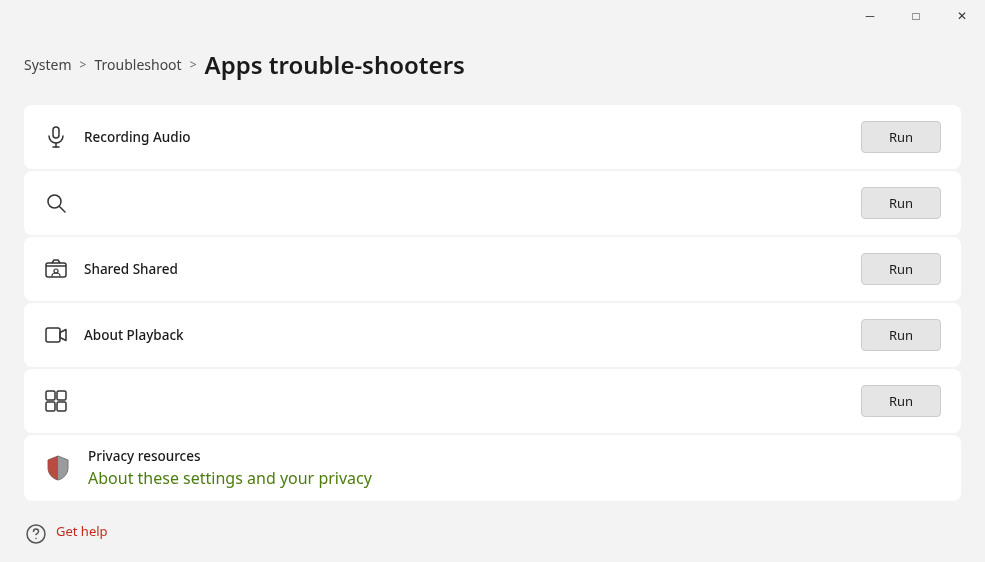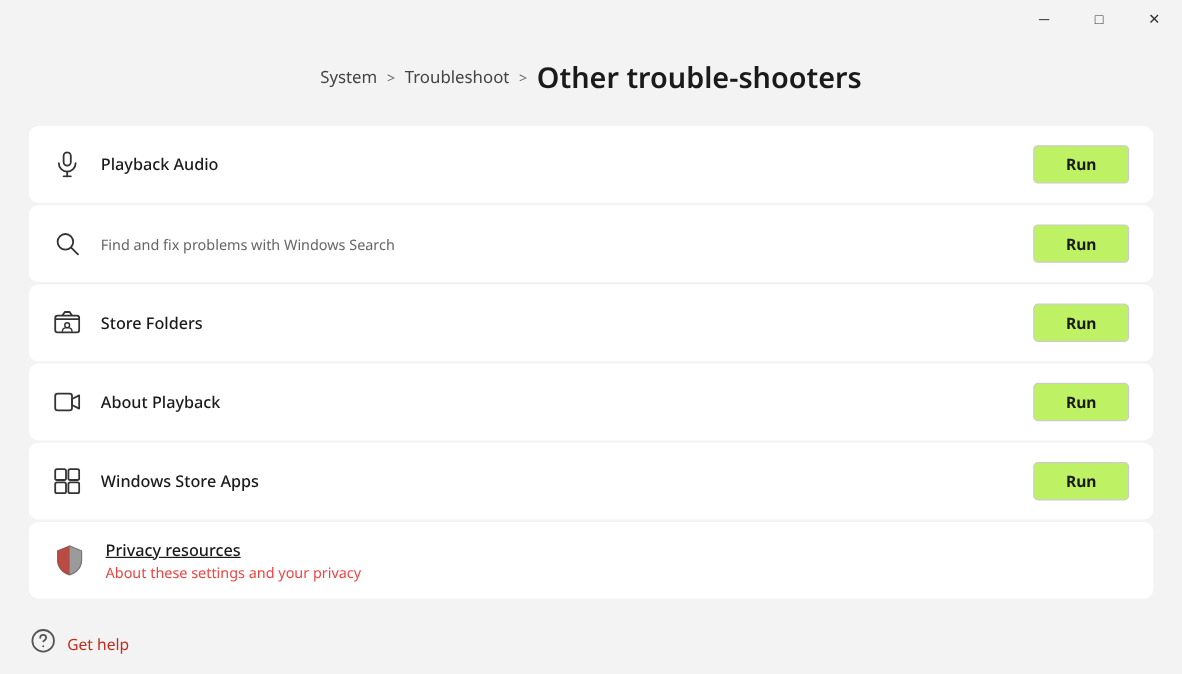--- a/index.html
+++ b/index.html
@@ -48,21 +48,20 @@
       padding: 16px 24px 0 24px;
     }
 
     
     .breadcrumb {
       display: flex;
       align-items: center;
       gap: 8px;
       margin-bottom: 24px;
       flex-wrap: wrap;
-      justify-content: center;
     }
     .breadcrumb-item {
       font-size: 14px;
       color: #444;
       cursor: pointer;
     }
     .breadcrumb-separator {
       font-size: 12px;
       color: #666;
     }
@@ -116,30 +115,29 @@
       font-weight: 500;
       color: #1a1a1a;
     }
 
     .item-subtitle {
       font-size: 12px;
       color: #666;
     }
 
     .run-btn {
-      background: #bef264;
+      background: #e5e5e5;
       border: 1px solid #ccc;
       border-radius: 4px;
       padding: 6px 20px;
       font-size: 13px;
       color: #1a1a1a;
       cursor: pointer;
       font-family: 'Segoe UI', system-ui, sans-serif;
       min-width: 80px;
-      font-weight: bold;
     }
 
     
     .privacy-item {
       background: #fff;
       border-radius: 8px;
       padding: 12px 20px;
       display: flex;
       align-items: center;
       gap: 16px;
@@ -155,37 +153,36 @@
     .privacy-text {
       display: flex;
       flex-direction: column;
       gap: 2px;
     }
 
     .privacy-title {
       font-size: 13.5px;
       font-weight: 500;
       color: #1a1a1a;
-      text-decoration: underline;
     }
 
     .privacy-link {
-      font-size: 12px;
-      color: #ef4444;
+      font-size: 16px;
+      color: #4d7c0f;
       cursor: pointer;
       text-decoration: none;
     }
 
     
     .get-help {
       position: absolute;
       bottom: 16px;
       left: 24px;
       display: flex;
-      align-items: flex-end;
+      align-items: flex-start;
       gap: 8px;
       cursor: pointer;
     }
 
     .get-help-icon {
       width: 24px;
       height: 24px;
       display: flex;
       align-items: center;
       justify-content: center;
@@ -224,70 +221,69 @@
 
 <div class="left-accent"></div>
 
 <div class="main">
 
   <div class="breadcrumb">
     <span class="breadcrumb-item">System</span>
     <span class="breadcrumb-separator">&gt;</span>
     <span class="breadcrumb-item">Troubleshoot</span>
     <span class="breadcrumb-separator">&gt;</span>
-    <span class="breadcrumb-current">Other trouble-shooters</span>
+    <span class="breadcrumb-current">Apps trouble-shooters</span>
   </div>
 
   <div class="troubleshooter-list">
 
     <div class="troubleshooter-item">
       <div class="item-left">
         <div class="item-icon">
           <svg width="22" height="22" viewBox="0 0 22 22" fill="none" xmlns="http://www.w3.org/2000/svg">
             <rect x="8" y="1" width="6" height="11" rx="3" stroke="#333" stroke-width="1.5"></rect>
             <path d="M4 10c0 3.866 3.134 7 7 7s7-3.134 7-7" stroke="#333" stroke-width="1.5" stroke-linecap="round"></path>
             <line x1="11" y1="17" x2="11" y2="21" stroke="#333" stroke-width="1.5" stroke-linecap="round"></line>
             <line x1="8" y1="21" x2="14" y2="21" stroke="#333" stroke-width="1.5" stroke-linecap="round"></line>
           </svg>
         </div>
         <div class="item-text">
-          <span class="item-title">Playback Audio</span>
+          <span class="item-title">Recording Audio</span>
         </div>
       </div>
       <button class="run-btn">Run</button>
     </div>
 
     <div class="troubleshooter-item">
       <div class="item-left">
         <div class="item-icon">
           <svg width="22" height="22" viewBox="0 0 22 22" fill="none" xmlns="http://www.w3.org/2000/svg">
             <circle cx="9.5" cy="9.5" r="6.5" stroke="#333" stroke-width="1.5"></circle>
             <line x1="14.5" y1="14.5" x2="20" y2="20" stroke="#333" stroke-width="1.5" stroke-linecap="round"></line>
           </svg>
         </div>
         <div class="item-text">
-          <span class="item-subtitle">Find and fix problems with Windows Search</span>
         </div>
       </div>
       <button class="run-btn">Run</button>
     </div>
 
     <div class="troubleshooter-item">
       <div class="item-left">
         <div class="item-icon">
           <svg width="22" height="22" viewBox="0 0 22 22" fill="none" xmlns="http://www.w3.org/2000/svg">
             <rect x="1" y="5" width="20" height="14" rx="2" stroke="#333" stroke-width="1.5"></rect>
             <path d="M1 8h20" stroke="#333" stroke-width="1.5"></path>
             <path d="M7 5L9 2h4l2 3" stroke="#333" stroke-width="1.5" stroke-linejoin="round"></path>
             <circle cx="11" cy="13" r="2" stroke="#333" stroke-width="1.2"></circle>
             <path d="M7 18c0-2.21 1.79-3 4-3s4 .79 4 3" stroke="#333" stroke-width="1.2" stroke-linecap="round"></path>
           </svg>
         </div>
         <div class="item-text">
-          <span class="item-title">Store Folders</span>
+          <span class="item-title">Shared Shared</span>
         </div>
       </div>
       <button class="run-btn">Run</button>
     </div>
 
     <div class="troubleshooter-item">
       <div class="item-left">
         <div class="item-icon">
           <svg width="22" height="22" viewBox="0 0 22 22" fill="none" xmlns="http://www.w3.org/2000/svg">
             <rect x="1" y="4" width="14" height="14" rx="2" stroke="#333" stroke-width="1.5"></rect>
@@ -303,23 +299,20 @@
 
     <div class="troubleshooter-item">
       <div class="item-left">
         <div class="item-icon">
           <svg width="22" height="22" viewBox="0 0 22 22" fill="none" xmlns="http://www.w3.org/2000/svg">
             <rect x="1" y="1" width="9" height="9" rx="1.5" stroke="#333" stroke-width="1.5"></rect>
             <rect x="12" y="1" width="9" height="9" rx="1.5" stroke="#333" stroke-width="1.5"></rect>
             <rect x="1" y="12" width="9" height="9" rx="1.5" stroke="#333" stroke-width="1.5"></rect>
             <rect x="12" y="12" width="9" height="9" rx="1.5" stroke="#333" stroke-width="1.5"></rect>
           </svg>
-        </div>
-        <div class="item-text">
-          <span class="item-title">Windows Store Apps</span>
         </div>
       </div>
       <button class="run-btn">Run</button>
     </div>
 
     <div class="privacy-item">
       <div class="privacy-shield">
         <svg width="28" height="28" viewBox="0 0 28 28" fill="none" xmlns="http://www.w3.org/2000/svg">
           <path d="M14 2L4 6v8c0 5.523 4.28 10.676 10 12 5.72-1.324 10-6.477 10-12V6L14 2z" fill="#9b9b9b" stroke="#777" stroke-width="1"></path>
           <path d="M14 2L4 6v8c0 5.523 4.28 10.676 10 12V2z" fill="#c42b1c" opacity="0.7"></path>

